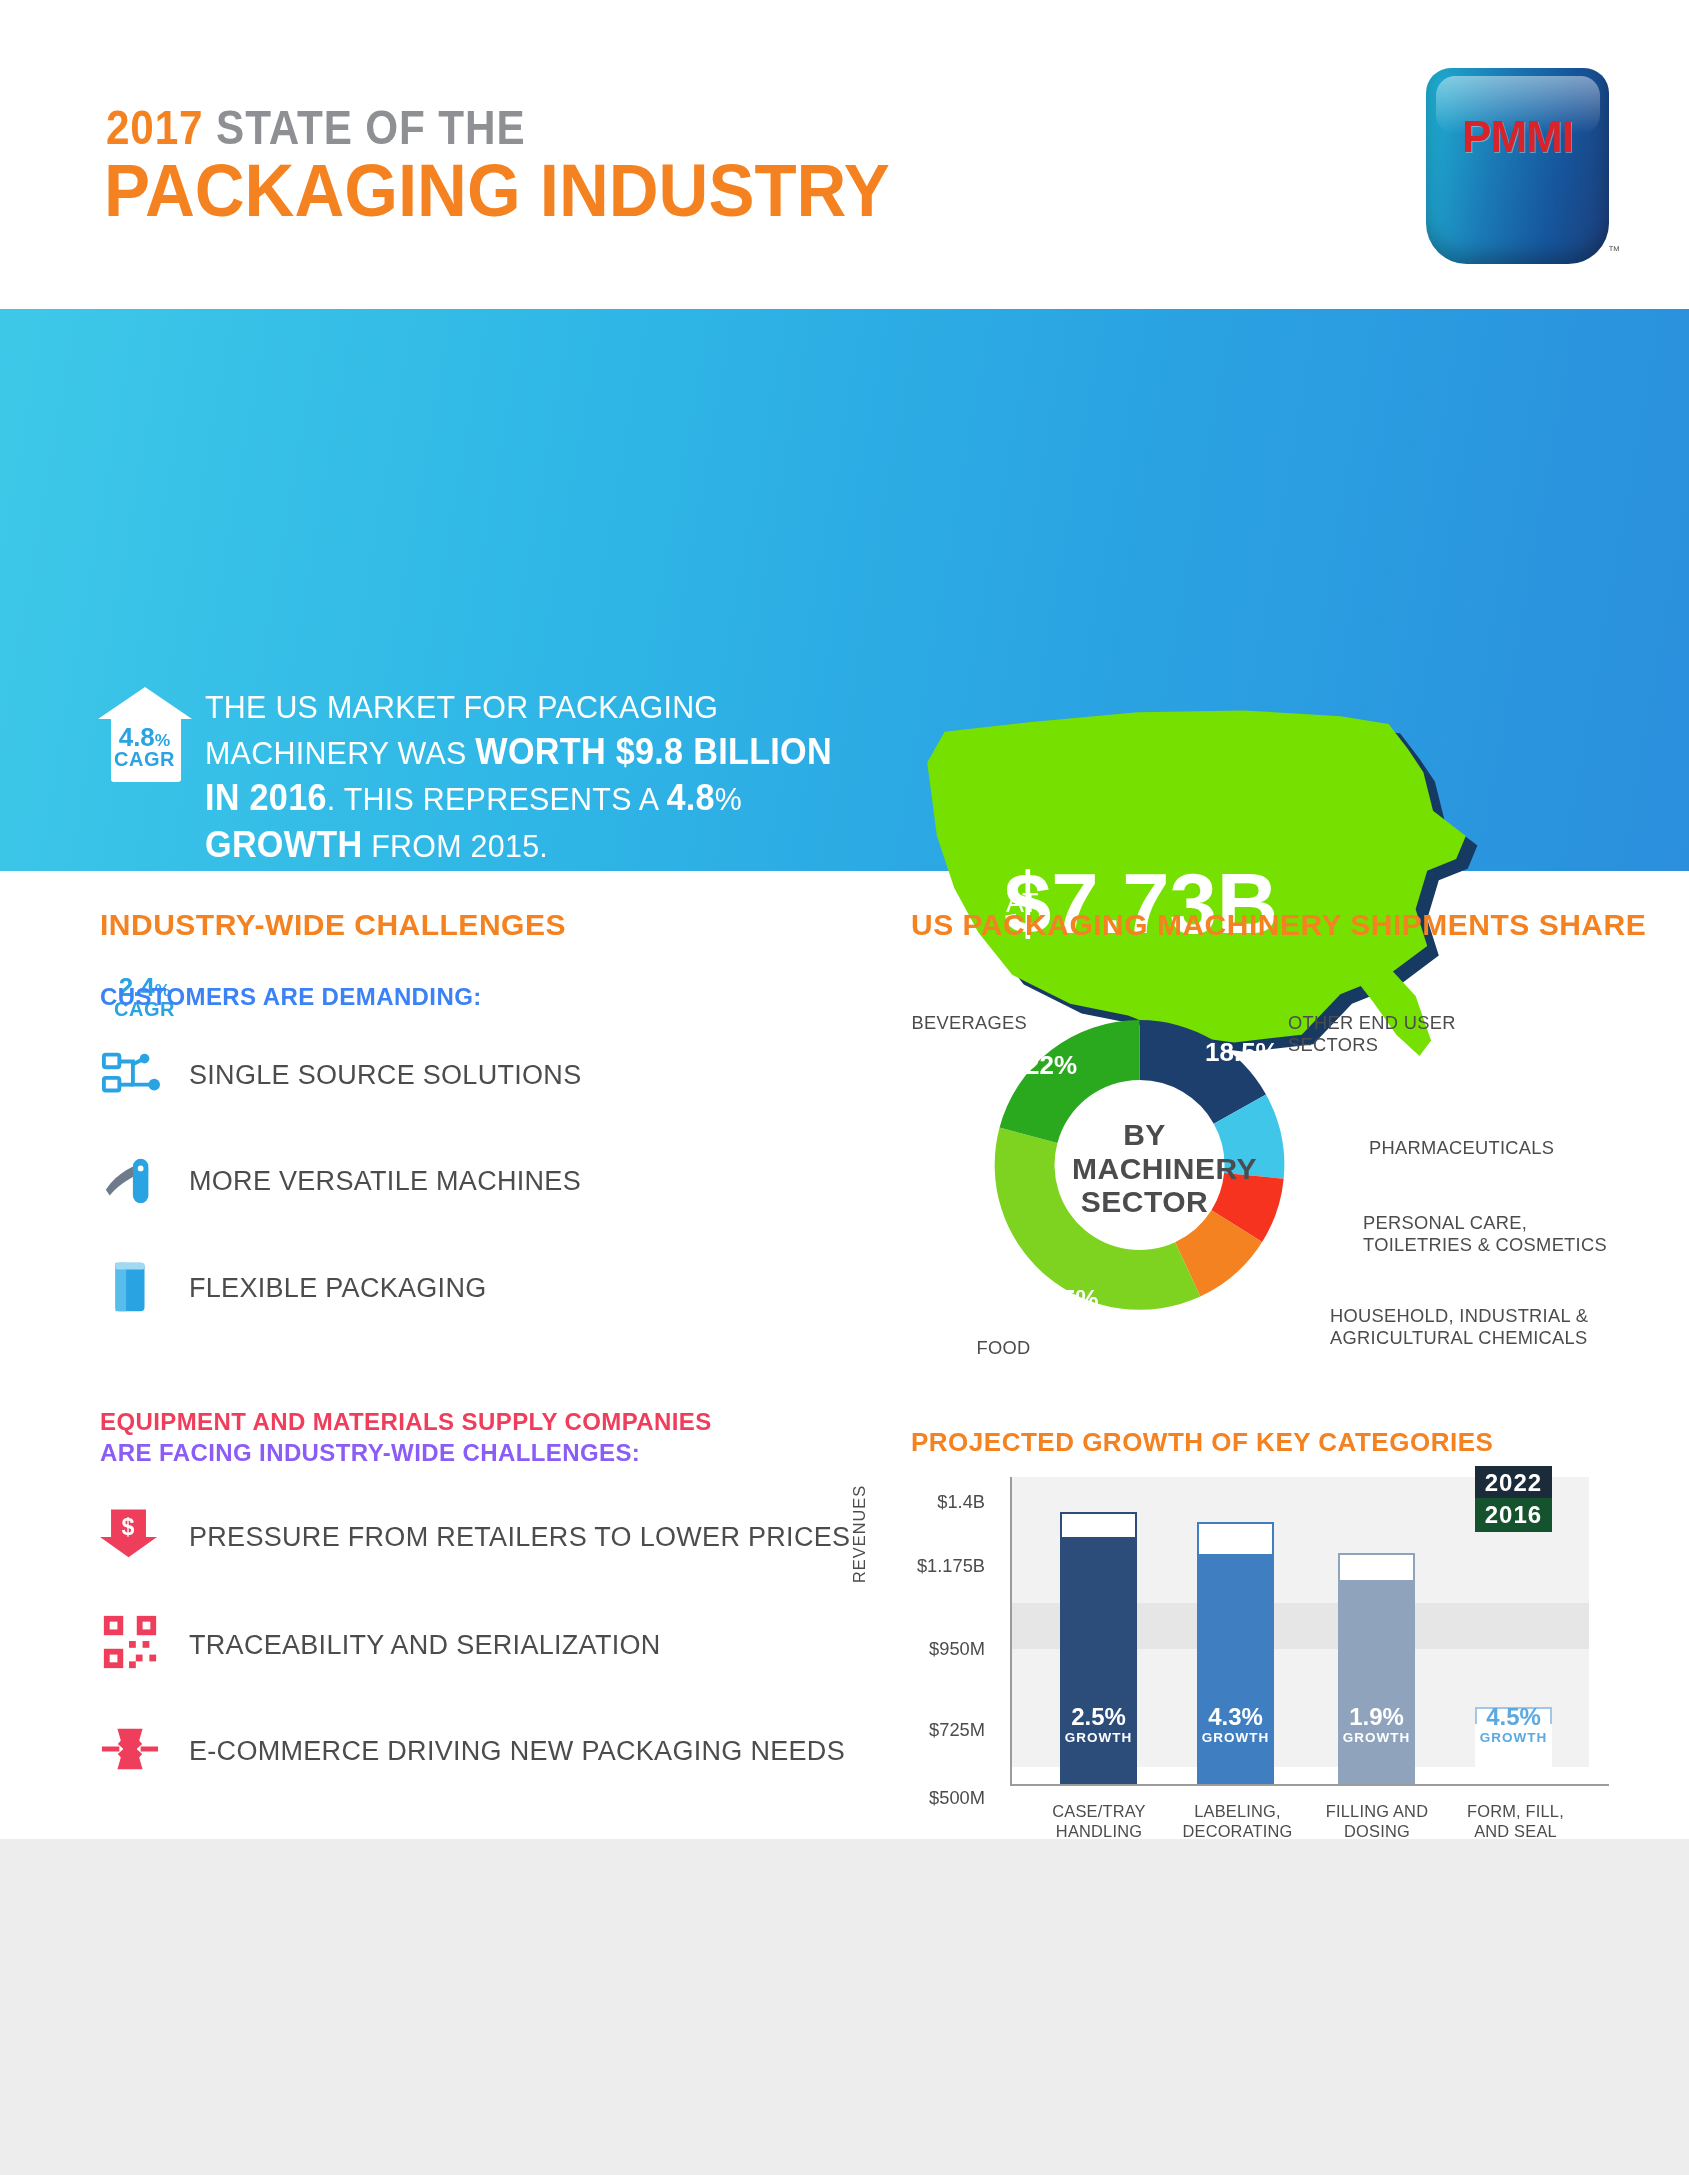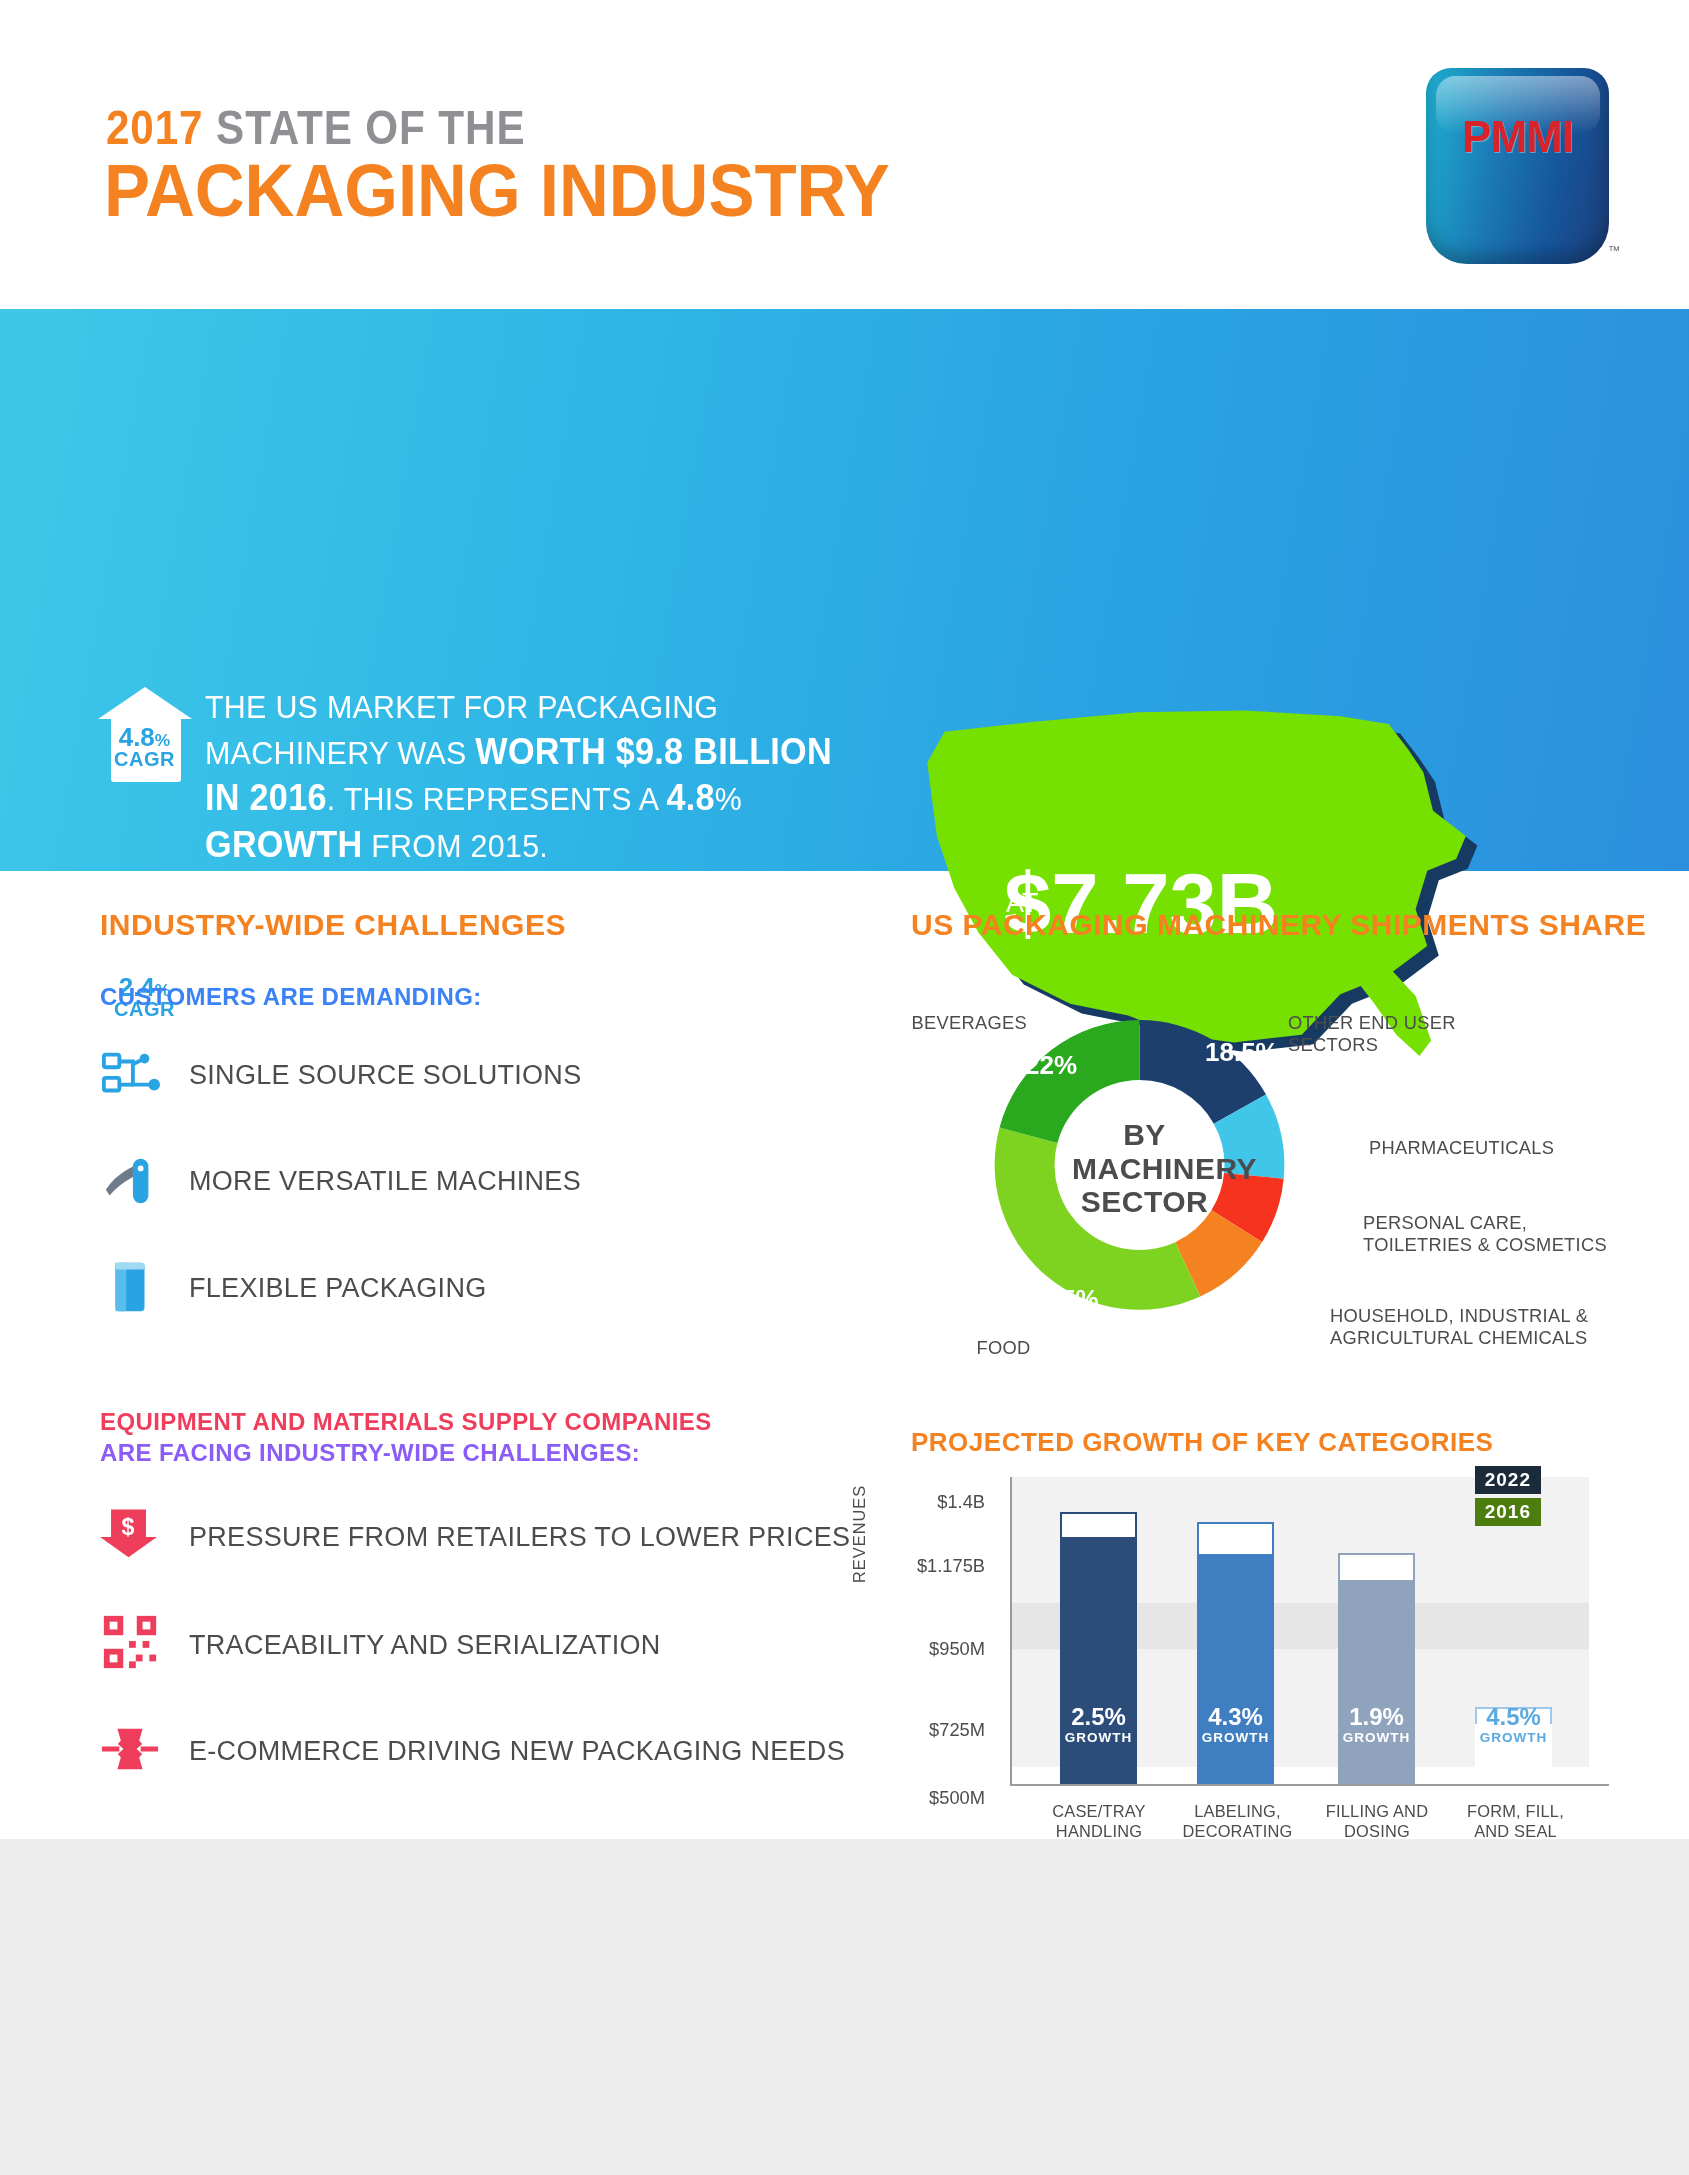--- a/index.html
+++ b/index.html
@@ -141,21 +141,21 @@
   }
   .bar-cat{
     position:absolute;font-size:16.4px;color:#4c4c4e;text-align:center;line-height:1.2;letter-spacing:0.2px;
     font-family:"Liberation Sans Narrow","Liberation Sans",sans-serif;
   }
   .bar-growth{
     position:absolute;text-align:center;color:#fff;font-weight:bold;
     font-family:"Liberation Sans Narrow","Liberation Sans",sans-serif;
   }
   .legend-chip{
-    position:absolute;font-size:19px;font-weight:bold;letter-spacing:1px;padding:2.9px 9.7px;
+    position:absolute;font-size:24px;font-weight:bold;letter-spacing:1px;padding:2.9px 9.7px;
     font-family:"Liberation Sans Narrow","Liberation Sans",sans-serif;
   }
 
   
   .footer{
     position:absolute;left:0;top:1839px;width:1690px;height:336px;background:#ededed;
   }
   .rule{position:absolute;background:#9b9b9b;}
 </style>
 </head>
@@ -338,21 +338,21 @@
   <div class="bar-axis-lbl" style="left:879px;top:1539px;width:106px;">$1.175B</div>
   <div class="bar-axis-lbl" style="left:879px;top:1622px;width:106px;">$950M</div>
   <div class="bar-axis-lbl" style="left:879px;top:1703px;width:106px;">$725M</div>
   <div class="bar-axis-lbl" style="left:879px;top:1771px;width:106px;">$500M</div>
 
   <div style="position:absolute;left:850px;top:1583px;transform:rotate(-90deg);transform-origin:left top;
               font-size:16.4px;color:#4c4c4e;letter-spacing:1px;
               font-family:'Liberation Sans Narrow','Liberation Sans',sans-serif;">REVENUES</div>
 
   <div class="legend-chip" style="left:1475px;top:1466px;background:#1c2b3a;color:#fff;">2022</div>
-  <div class="legend-chip" style="left:1475px;top:1498px;background:#4d7c0f;color:#fff;">2016</div>
+  <div class="legend-chip" style="left:1475px;top:1498px;background:#14532d;color:#fff;">2016</div>
 
   <div style="position:absolute;left:1060px;top:1512px;width:77px;height:272px;border:2.9px solid #2c4d7a;box-sizing:border-box;background:#fff;"></div>
   <div style="position:absolute;left:1060px;top:1537px;width:77px;height:247px;background:#2c4d7a;"></div>
   <div class="bar-growth" style="left:1060px;top:1703px;width:77px;font-size:24px;">2.5%</div>
   <div class="bar-growth" style="left:1060px;top:1730px;width:77px;font-size:13.5px;letter-spacing:1px;">GROWTH</div>
   <div class="bar-cat" style="left:1041px;top:1802px;width:116px;">CASE/TRAY HANDLING</div>
 
   <div style="position:absolute;left:1197px;top:1522px;width:77px;height:263px;border:2.9px solid #3f7fc1;box-sizing:border-box;background:#fff;"></div>
   <div style="position:absolute;left:1197px;top:1554px;width:77px;height:230px;background:#3f7fc1;"></div>
   <div class="bar-growth" style="left:1197px;top:1703px;width:77px;font-size:24px;">4.3%</div>

